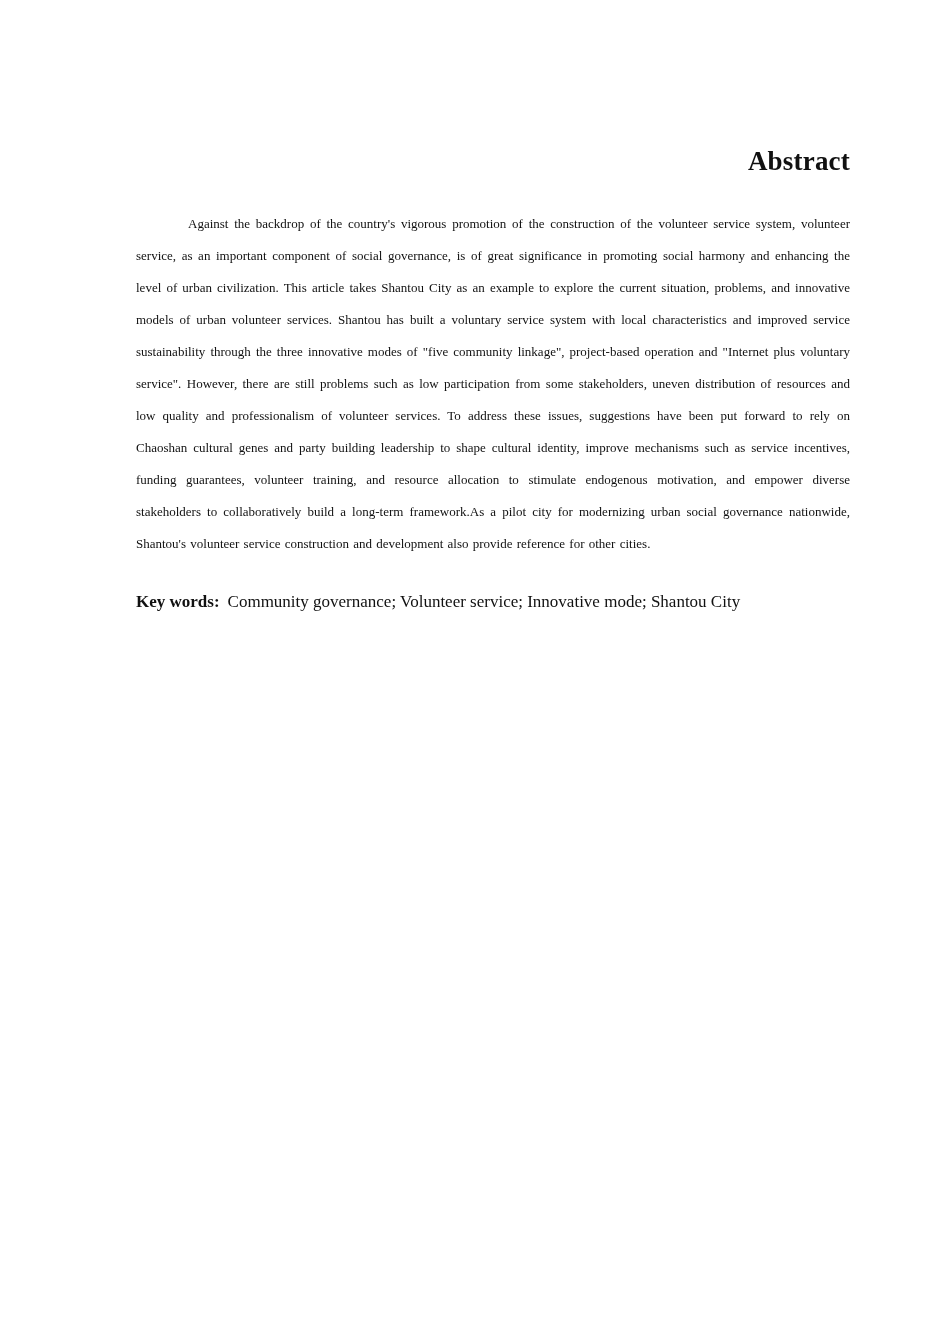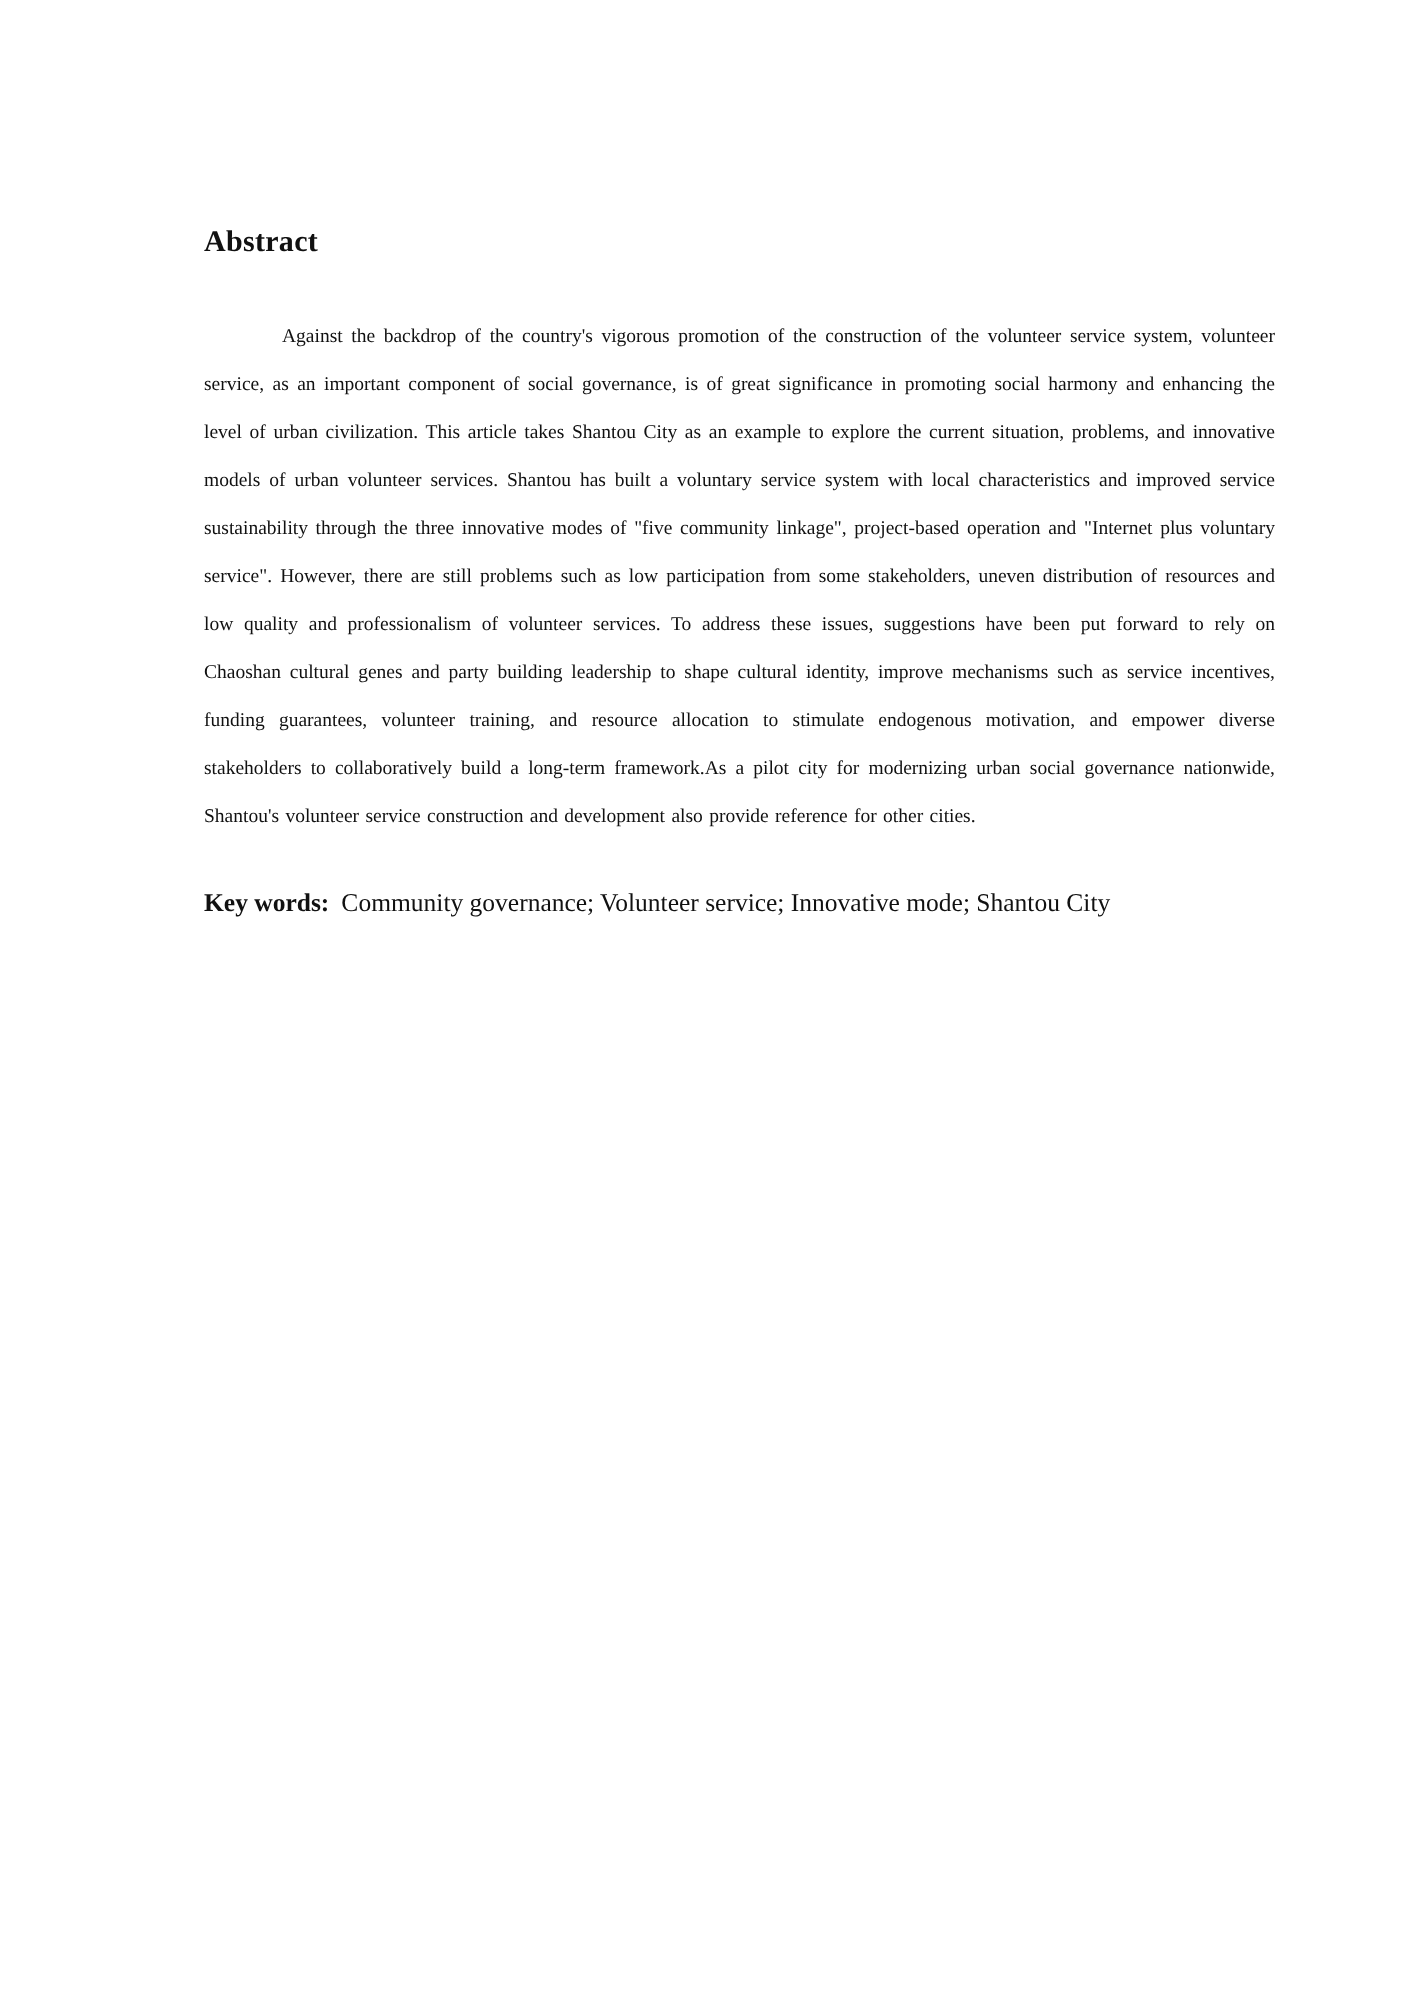--- a/index.html
+++ b/index.html
@@ -15,24 +15,24 @@
     color: #111111;
     overflow: hidden;
   }
   .page {
     width: 950px;
     height: 1344px;
     padding: 148px 100px 0 136px;
   }
   .title {
     margin: 0 0 34px 0;
-    font-size: 20px;
+    font-size: 27px;
     line-height: 26px;
     font-weight: bold;
-    text-align: left;
+    text-align: right;
     letter-spacing: 0.2px;
   }
   .abstract-body {
     margin: 0;
     font-size: 13px;
     line-height: 32px;
     text-align: justify;
     text-indent: 52px;
     word-spacing: 1px;
   }

